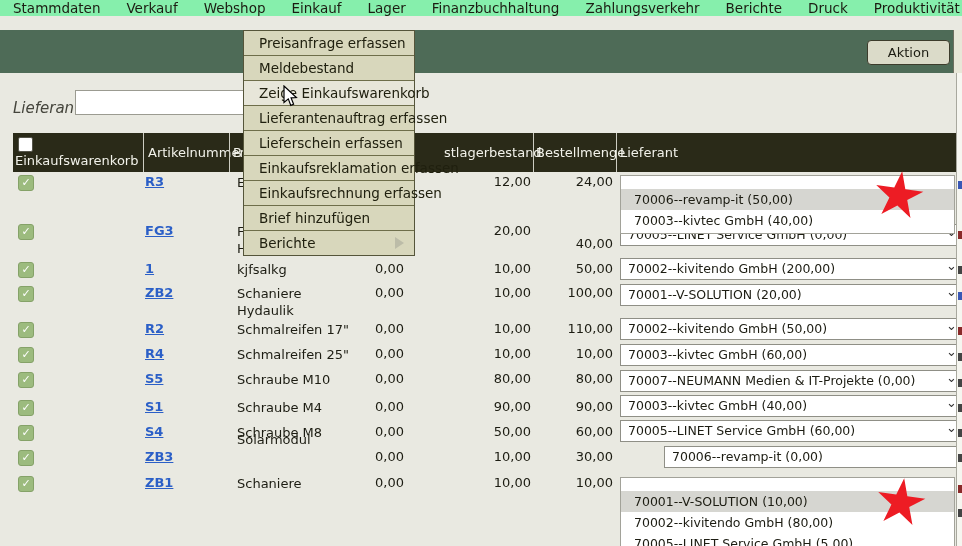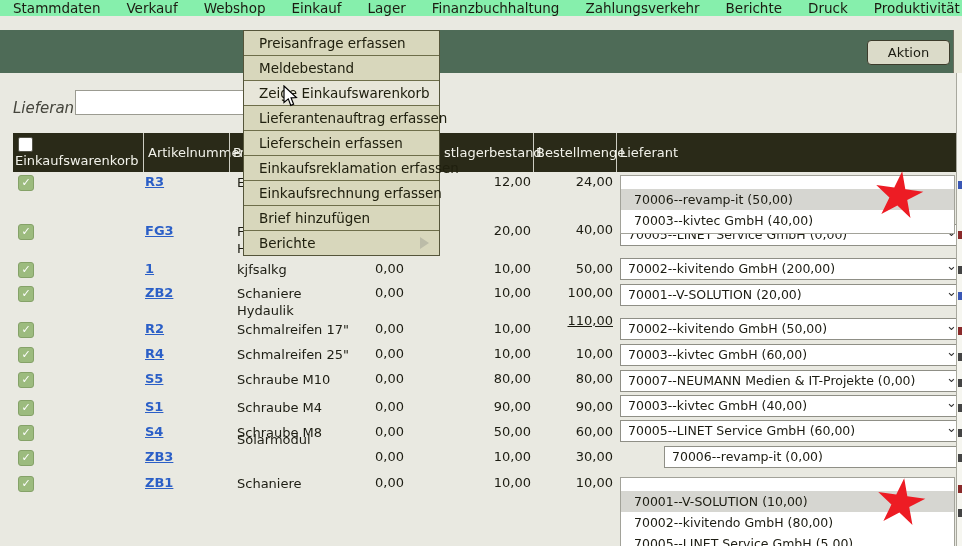--- a/index.html
+++ b/index.html
@@ -38,21 +38,21 @@
   .num.c5{left:420px;width:111px;}
   .num.c6{left:510px;width:103px;}
   .sel{position:absolute;left:620px;width:333px;height:20px;background:#fff;border:1px solid #8f8f86;
        font-size:12.5px;line-height:20px;padding-left:7px;cursor:pointer;}
   .sel .chev{position:absolute;right:4px;top:-3px;font-size:13px;color:#333;}
   .listbox{position:absolute;left:620px;width:333px;background:#fff;border:1px solid #a2a299;
            padding-top:13px;z-index:4;}
   .opt{height:21px;line-height:21px;font-size:12.5px;padding-left:13px;white-space:nowrap;cursor:pointer;}
   .opt.selected{background:#d6d6d1;}
   
-  .menu{position:absolute;left:243px;top:30px;width:197px;background:#d8d7bc;
+  .menu{position:absolute;left:243px;top:30px;width:172px;background:#d8d7bc;
         border:1px solid #55553a;z-index:50;box-sizing:border-box;}
   .menu-item{height:24px;line-height:24px;font-size:13.5px;padding-left:15px;color:#20200f;
              border-bottom:1px solid #6e6e4a;position:relative;cursor:pointer;white-space:nowrap;}
   .menu-item:last-child{border-bottom:none;}
   .menu-item.hover{background:#e7e6d9;}
   .sub-arrow{position:absolute;right:10px;top:6px;width:0;height:0;border-top:6px solid transparent;
              border-bottom:6px solid transparent;border-left:9px solid #bcbca8;}
   
   .star{position:absolute;z-index:40;}
   .cursor{position:absolute;z-index:60;}
@@ -113,21 +113,21 @@
         <div class="opt selected">70006--revamp-it (50,00)</div>
         <div class="opt">70003--kivtec GmbH (40,00)</div>
       </div>
       <div class="chk" style="top: 224px;">✓</div>
       <a class="alink" style="top: 223px;">FG3</a>
       <div class="desc" style="top: 223px;">
         <div>F</div>
         <div>H</div>
       </div>
       <div class="num c5" style="top: 223px;">20,00</div>
-      <div class="num c6" style="top: 222px;">40,00</div>
+      <div class="num c6" style="top: 236px;">40,00</div>
       <div class="sel" style="top: 224px;"><span>70005--LINET Service GmbH (0,00)</span><span class="chev">⌄</span></div>
       <div class="chk" style="top: 262px;">✓</div>
       <a class="alink" style="top: 261px;">1</a>
       <div class="desc" style="top: 261px;">
         <div>kjfsalkg</div>
       </div>
       <div class="num c4" style="top: 261px;">0,00</div>
       <div class="num c5" style="top: 261px;">10,00</div>
       <div class="num c6" style="top: 261px;">50,00</div>
       <div class="sel" style="top: 258px;"><span>70002--kivitendo GmbH (200,00)</span><span class="chev">⌄</span></div>
@@ -141,21 +141,21 @@
       <div class="num c5" style="top: 285px;">10,00</div>
       <div class="num c6" style="top: 285px;">100,00</div>
       <div class="sel" style="top: 284px;"><span>70001--V-SOLUTION (20,00)</span><span class="chev">⌄</span></div>
       <div class="chk" style="top: 322px;">✓</div>
       <a class="alink" style="top: 321px;">R2</a>
       <div class="desc" style="top: 321px;">
         <div>Schmalreifen 17"</div>
       </div>
       <div class="num c4" style="top: 321px;">0,00</div>
       <div class="num c5" style="top: 321px;">10,00</div>
-      <div class="num c6" style="top: 313px; text-decoration: underline;">110,00</div>
+      <div class="num c6" style="top: 321px;">110,00</div>
       <div class="sel" style="top: 318px;"><span>70002--kivitendo GmbH (50,00)</span><span class="chev">⌄</span></div>
       <div class="chk" style="top: 347px;">✓</div>
       <a class="alink" style="top: 346px;">R4</a>
       <div class="desc" style="top: 346px;">
         <div>Schmalreifen 25"</div>
       </div>
       <div class="num c4" style="top: 346px;">0,00</div>
       <div class="num c5" style="top: 346px;">10,00</div>
       <div class="num c6" style="top: 346px;">10,00</div>
       <div class="sel" style="top: 344px;"><span>70003--kivtec GmbH (60,00)</span><span class="chev">⌄</span></div>

